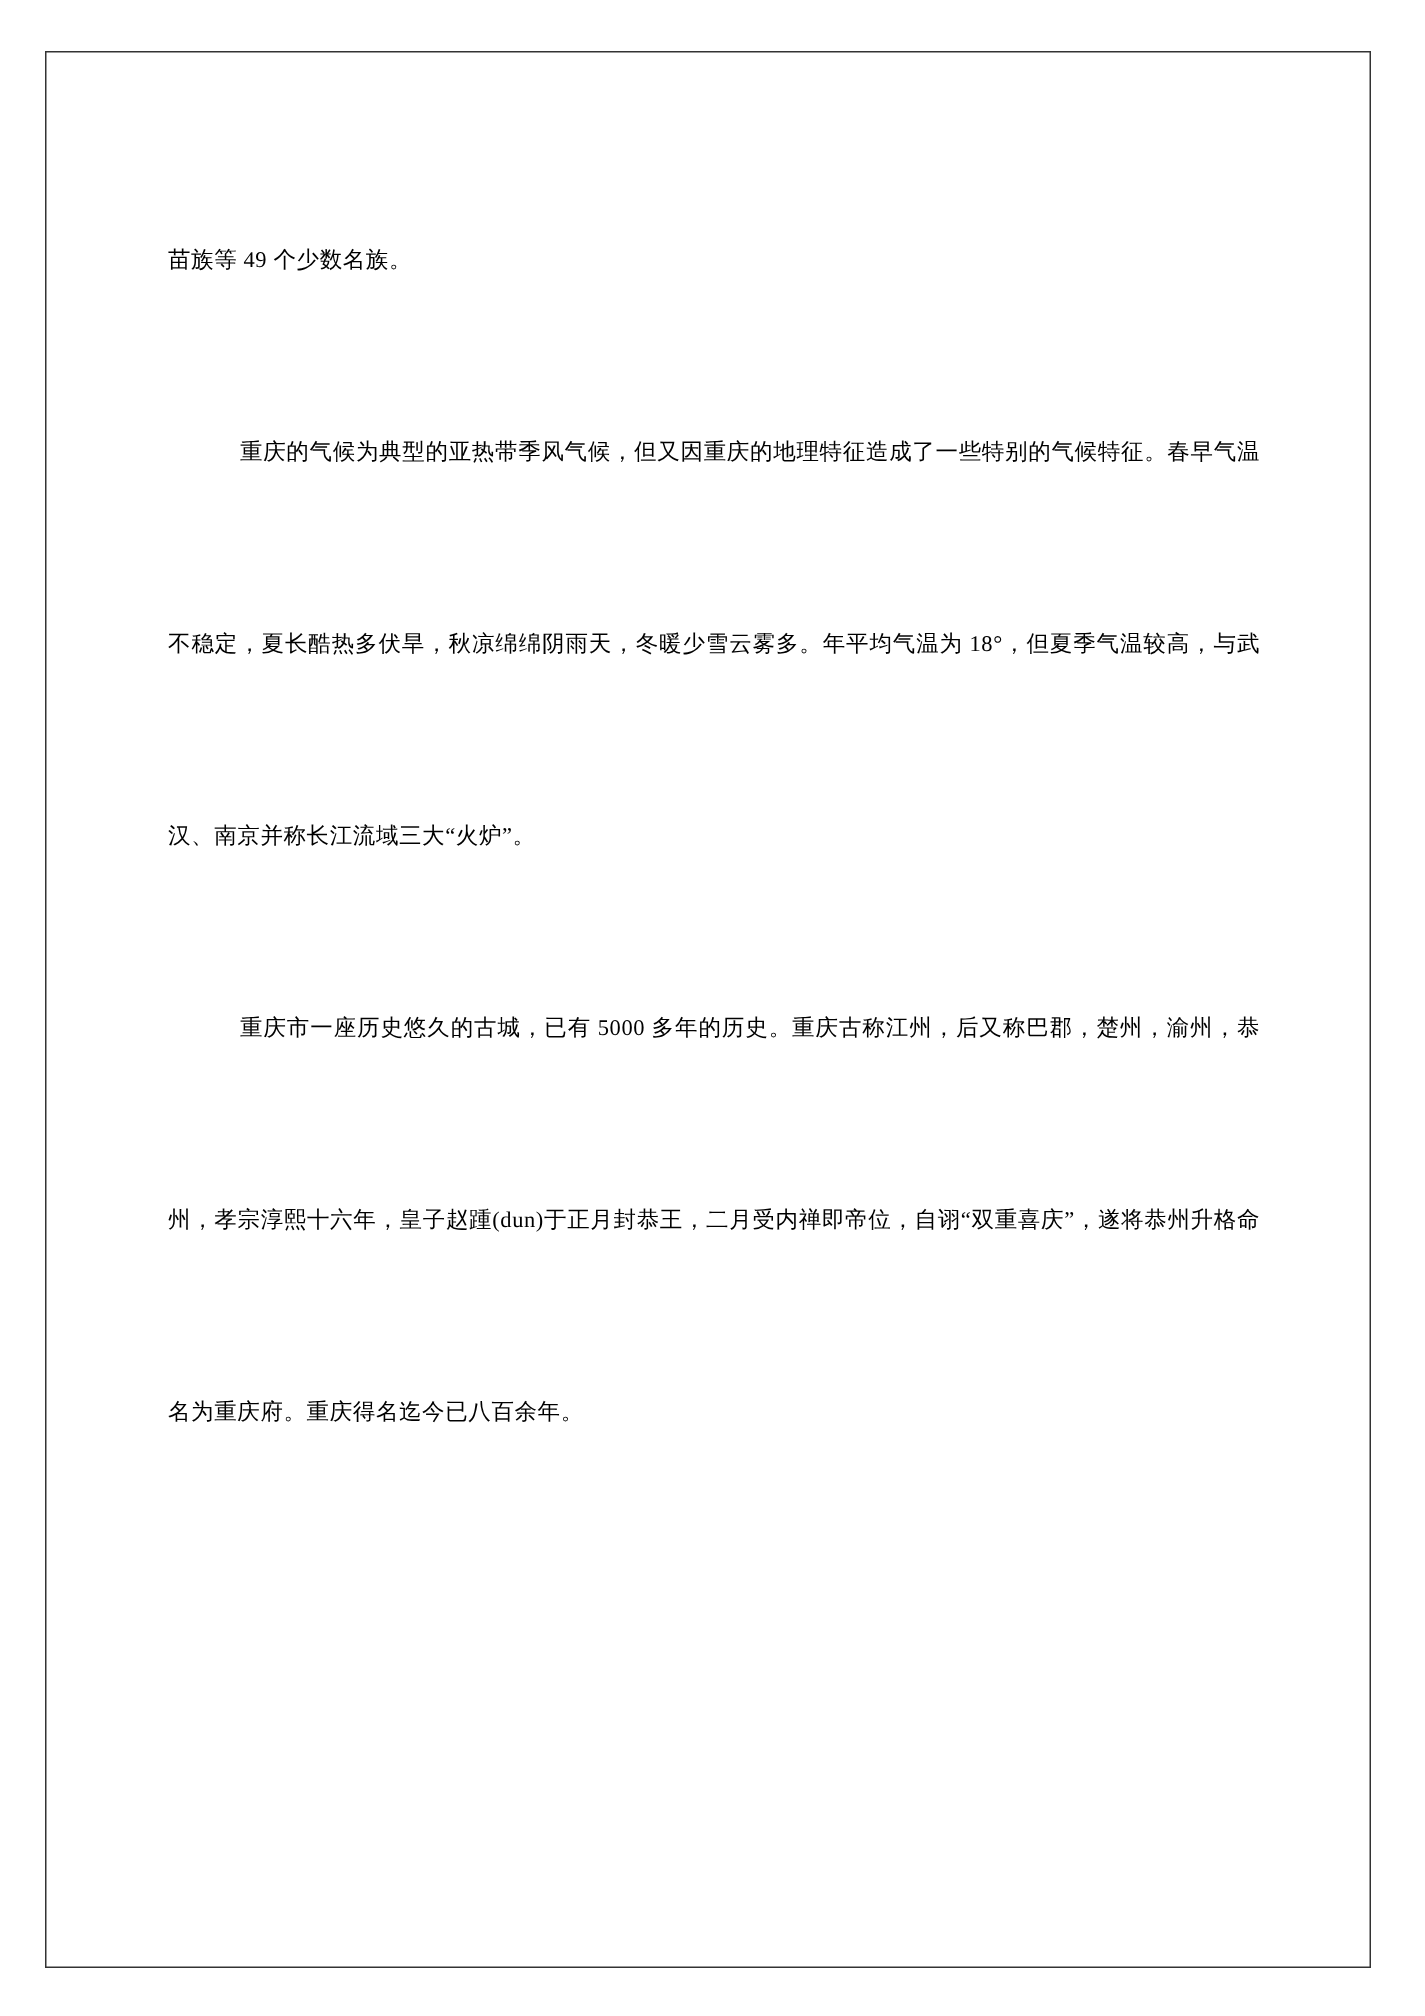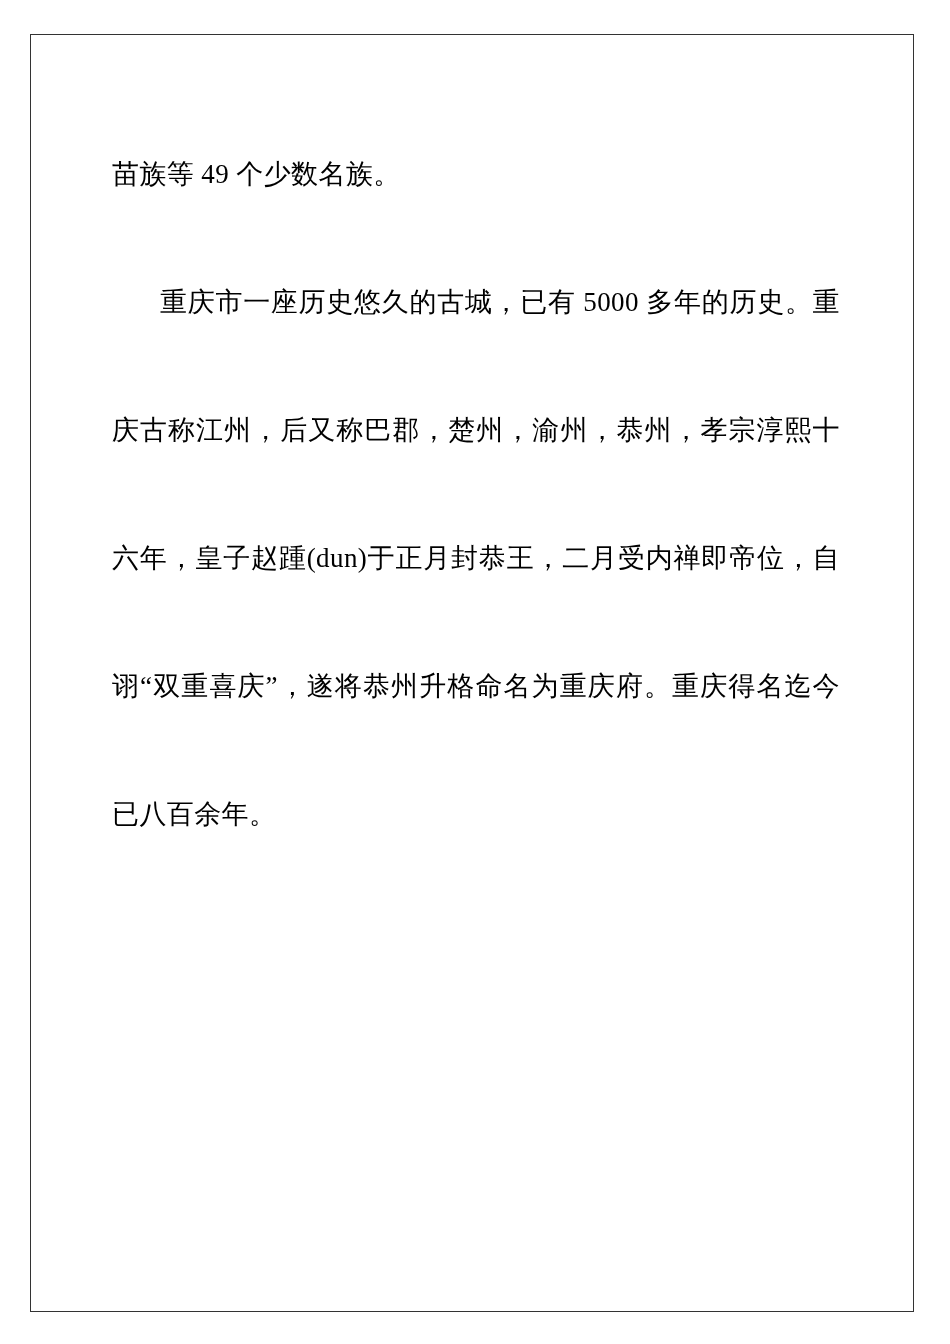--- a/index.html
+++ b/index.html
@@ -30,35 +30,36 @@
   }
   .content {
     position: absolute;
     left: 112px;
     top: 110px;
     width: 728px;
     box-sizing: border-box;
   }
   .para {
     font-family: "Liberation Serif", serif;
-    font-size: 27px;
+    font-size: 15px;
     line-height: 128px;
     color: #000000;
     text-align: justify;
     text-justify: inter-ideograph;
     letter-spacing: 0.4px;
     margin: 0;
     white-space: pre-wrap;
   }
   .para.indent {
     text-indent: 48px;
   }
 </style>
 </head>
 <body>
 
 <div class="page">
   <div class="page-border"></div>
   <div class="content">
     <p class="para">苗族等 49 个少数名族。</p>
+    <p class="para indent">重庆的气候为典型的亚热带季风气候，但又因重庆的地理特征造成了一些特别的气候特征。春早气温不稳定，夏长酷热多伏旱，秋凉绵绵阴雨天，冬暖少雪云雾多。年平均气温为 18°，但夏季气温较高，与武汉、南京并称长江流域三大“火炉”。</p>
     <p class="para indent">重庆市一座历史悠久的古城，已有 5000 多年的历史。重庆古称江州，后又称巴郡，楚州，渝州，恭州，孝宗淳熙十六年，皇子赵踵(dun)于正月封恭王，二月受内禅即帝位，自诩“双重喜庆”，遂将恭州升格命名为重庆府。重庆得名迄今已八百余年。</p>
   </div>
 </div>
 
 </body></html>

